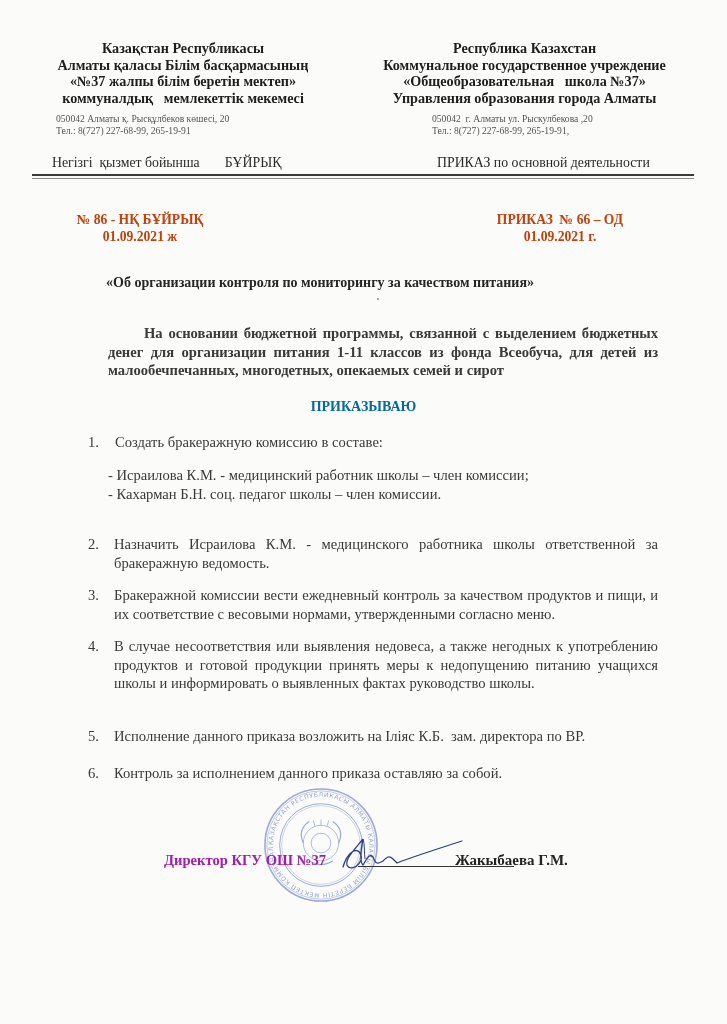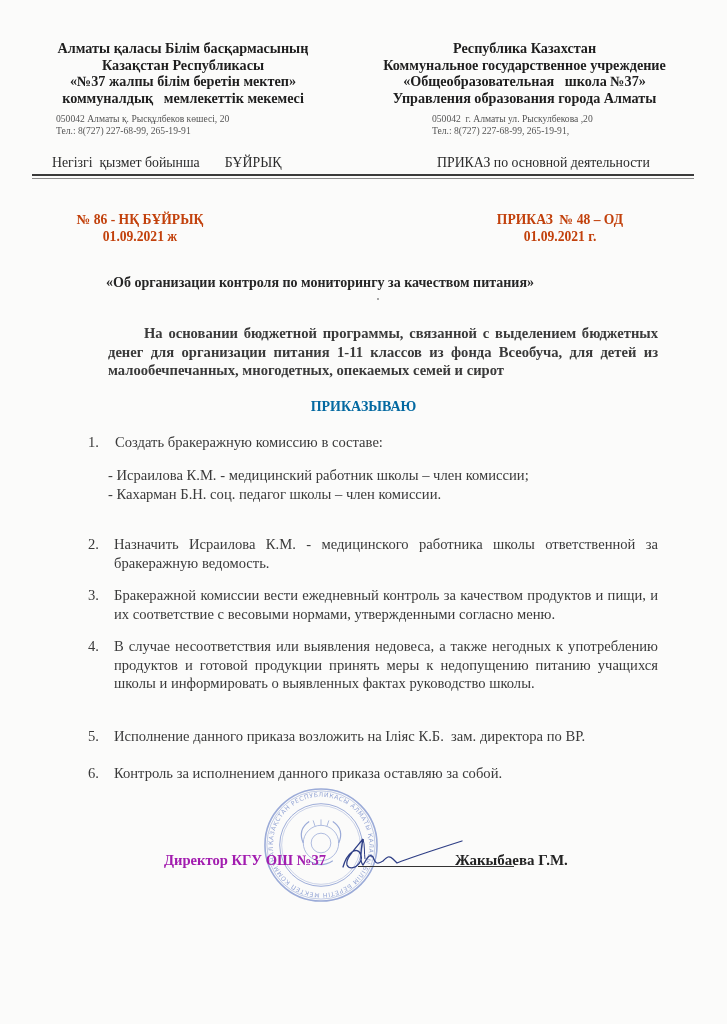--- a/index.html
+++ b/index.html
@@ -56,22 +56,22 @@
 
   #sign-row { left: 164px; top: 852px; font-weight: bold; font-size: 14.6px; color: #a21caf; white-space: nowrap; }
   #sign-line { left: 358px; top: 866px; width: 156px; height: 1px; background: #333; }
   #director-name { left: 455px; top: 852px; font-weight: bold; font-size: 15px; color: #232323; white-space: nowrap; }
   #dot-mark { left: 377px; top: 298px; width: 2px; height: 2px; background: #888; border-radius: 50%; }
 </style>
 </head>
 <body>
 
 <div id="hdr-left" class="abs hdr-block">
+  <div class="hdr-line">Казақстан Республикасы</div>
   <div class="hdr-line">Алматы қаласы Білім басқармасының</div>
-  <div class="hdr-line">Казақстан Республикасы</div>
   <div class="hdr-line">«№37 жалпы білім беретін мектеп»</div>
   <div class="hdr-line" style="white-space:pre;">коммуналдық   мемлекеттік мекемесі</div>
   <div class="addr">
     <div class="hdr-small">050042 Алматы қ. Рысқұлбеков көшесі, 20</div>
     <div class="hdr-small">Тел.: 8(727) 227-68-99, 265-19-91</div>
   </div>
 </div>
 
 <div id="hdr-right" class="abs hdr-block">
   <div class="hdr-line">Республика Казахстан</div>
@@ -90,21 +90,21 @@
 <div id="type-right" class="abs order-type">ПРИКАЗ по основной деятельности</div>
 
 <div class="abs rule-thick"></div>
 <div class="abs rule-thin"></div>
 
 <div id="num-left" class="abs num-block">
   <div>№ 86 - НҚ БҰЙРЫҚ</div>
   <div>01.09.2021 ж</div>
 </div>
 <div id="num-right" class="abs num-block">
-  <div style="white-space:pre;">ПРИКАЗ  № 48 – ОД</div>
+  <div style="white-space:pre;">ПРИКАЗ  № 66 – ОД</div>
   <div>01.09.2021 г.</div>
 </div>
 
 <div id="doc-title" class="abs">«Об организации контроля по мониторингу за качеством питания»</div>
 <div id="dot-mark" class="abs"></div>
 
 <div id="preamble" class="abs body-text">На основании бюджетной программы, связанной с выделением бюджетных денег для организации питания 1-11 классов из фонда Всеобуча, для детей из малообечпечанных, многодетных, опекаемых семей и сирот</div>
 
 <div id="order-verb" class="abs">ПРИКАЗЫВАЮ</div>
 

